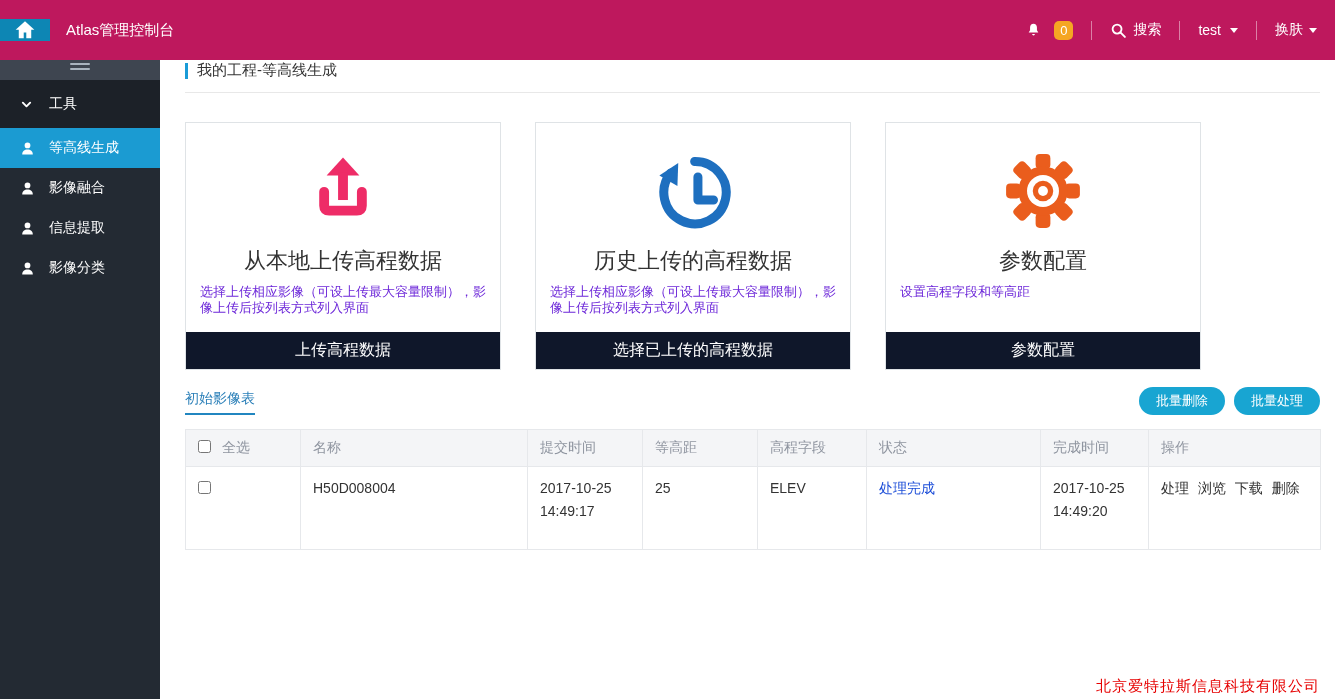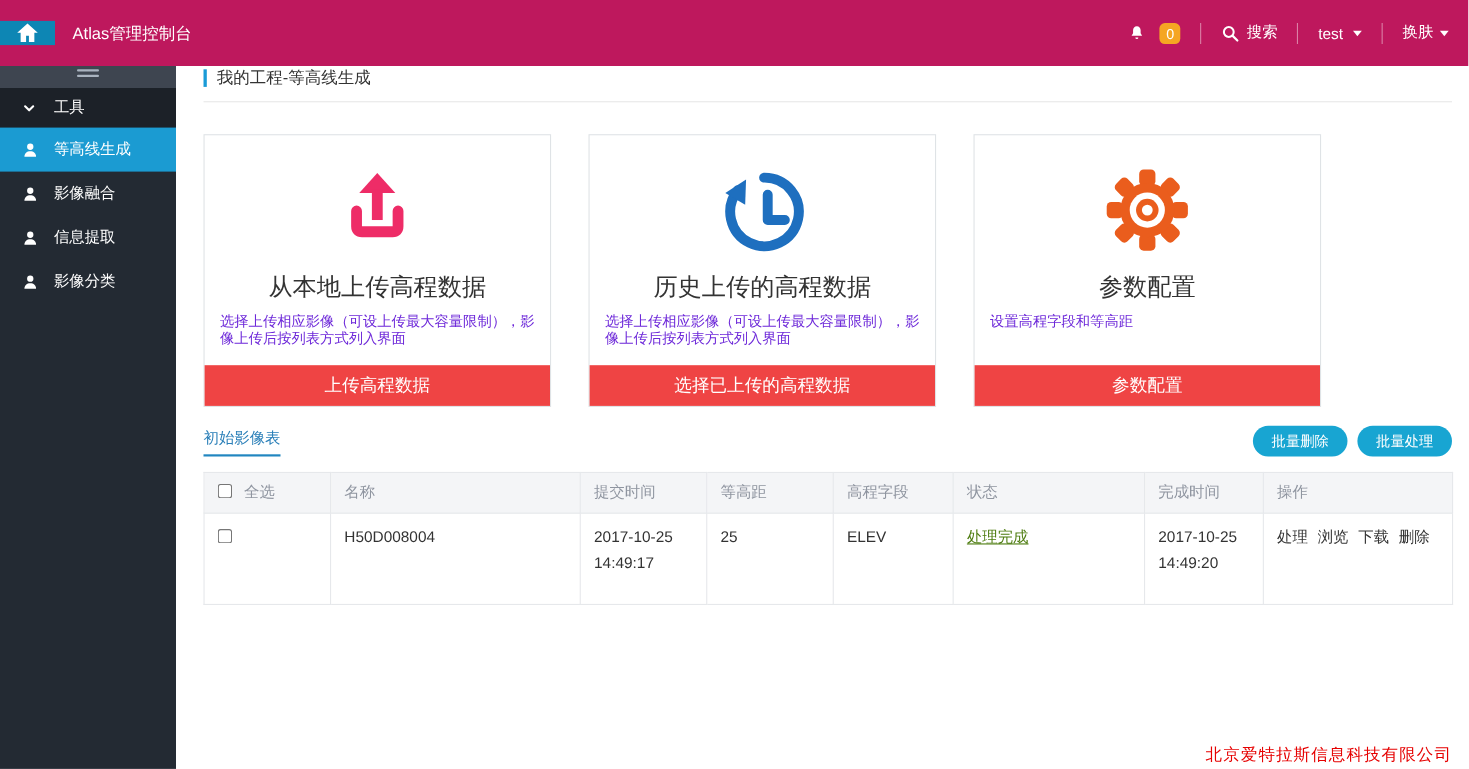--- a/index.html
+++ b/index.html
@@ -14,48 +14,48 @@
   .nav-item { display:flex; align-items:center; padding:0 18px; color:#fff; font-size:14px; cursor:pointer; }
   .nav-item + .nav-item { border-left:1px solid rgba(255,255,255,.45); }
   .badge { display:inline-block; background:#f5a623; color:#fff; font-size:13px; line-height:17px; padding:1px 6px; border-radius:5px; margin-left:7px; }
   .caret { width:0; height:0; border-left:4px solid transparent; border-right:4px solid transparent; border-top:5px solid #fff; margin-left:6px; }
   .nav-item .ic { margin-right:6px; display:flex; }
 
   
   .sidebar { position:absolute; top:48px; left:0; bottom:0; width:160px; background:#232a33; }
   .side-head { height:32px; background:#3e4550; display:flex; align-items:center; justify-content:center; cursor:pointer; }
   .hamburger span { display:block; width:20px; height:2px; background:#a9b3bf; margin:3px 0; border-radius:1px; }
-  .side-group { height:36px; background:#1c2128; display:flex; align-items:center; padding-left:20px; color:#fff; font-size:14px; cursor:pointer; }
+  .side-group { height:48px; background:#1c2128; display:flex; align-items:center; padding-left:20px; color:#fff; font-size:14px; cursor:pointer; }
   .side-group .ic { margin-right:16px; display:flex; }
   .side-item { height:40px; display:flex; align-items:center; padding-left:20px; color:#fff; font-size:14px; cursor:pointer; }
   .side-item .ic { margin-right:14px; display:flex; }
   .side-item.active { background:#1b9bd2; }
 
   
   .main { position:absolute; left:160px; top:48px; right:0; bottom:0; background:#fff; padding:0 15px 0 25px; }
   .breadcrumb { margin-top:13px; display:flex; align-items:center; font-size:15px; color:#333; }
   .crumb-bar { width:3px; height:16px; background:#1a9bd7; margin-right:9px; }
   .rule { border-bottom:1px solid #e8e8e8; margin-top:12px; }
 
   .cards { margin-top:29px; display:flex; gap:34px; }
   .card { width:316px; height:248px; border:1px solid #dfe3e6; display:flex; flex-direction:column; align-items:center; background:#fff; }
   .card-icon { margin-top:26px; height:84px; display:flex; align-items:center; justify-content:center; }
   .card-title { font-size:22px; color:#333; margin-top:13px; }
   .card-desc { font-size:13px; color:#6d28d9; line-height:16px; margin:8px 14px 0; align-self:stretch; text-align:left; }
-  .card-btn { margin-top:auto; align-self:stretch; height:37px; background:#ef4444; color:#fff; font-size:16px; display:flex; align-items:center; justify-content:center; cursor:pointer;text-align:center; }
+  .card-btn { margin-top:auto; align-self:stretch; height:37px; background:#0f172a; color:#fff; font-size:16px; display:flex; align-items:center; justify-content:center; cursor:pointer;text-align:center; }
 
   .tab-row { margin-top:17px; display:flex; justify-content:space-between; align-items:flex-end; }
   .tab-link { font-size:14px; color:#2a7fb8; padding-bottom:5px; border-bottom:2px solid #2186c0; cursor:pointer; }
   .batch-btns { display:flex; gap:9px; }
   .batch-btn { background:#18a5d2; color:#fff; font-size:13px; padding:5px 17px; border:none; border-radius:14px; cursor:pointer; }
 
   table.grid { margin-top:14px; width:1135px; border-collapse:collapse; font-size:14px; table-layout:fixed; }
   .grid th { background:#f4f5f7; color:#8f95a0; font-weight:normal; text-align:left; padding:9px 12px; border:1px solid #e6e8eb; }
   .grid td { padding:10px 12px 26px; border:1px solid #e6e8eb; color:#333; vertical-align:top; line-height:23px; }
-  .grid .status { color:#4d7c0f;text-decoration:underline; }
+  .grid .status { color:#1d4ed8; }
   .grid .chk { margin-right:7px; vertical-align:-1px; }
   .actions span { margin-right:5px; cursor:pointer; }
 
   .footer { position:absolute; right:15px; bottom:3px; color:#e60000; font-family:"DejaVu Serif","Liberation Serif",serif; font-size:15px; letter-spacing:1px; }
 </style>
 </head>
 <body>
 
 <div class="navbar">
   <div class="home-tile">

